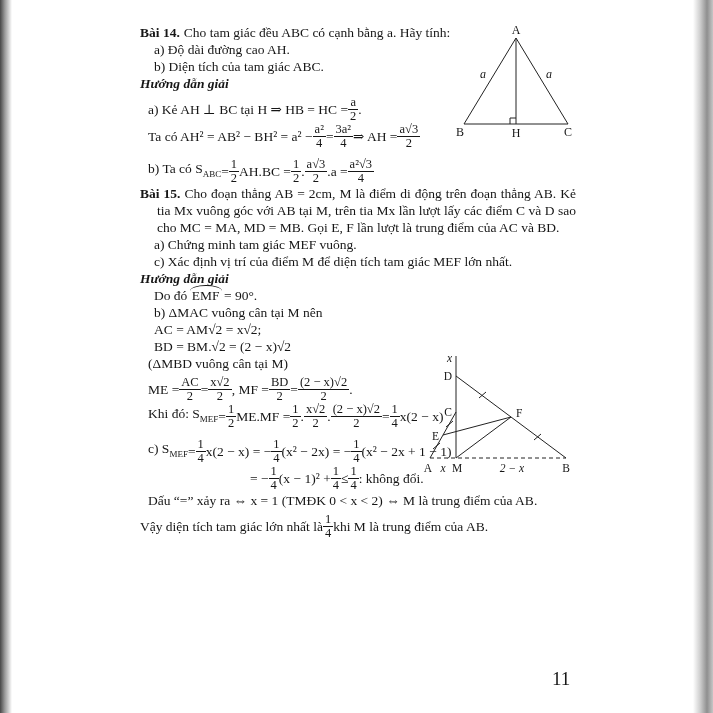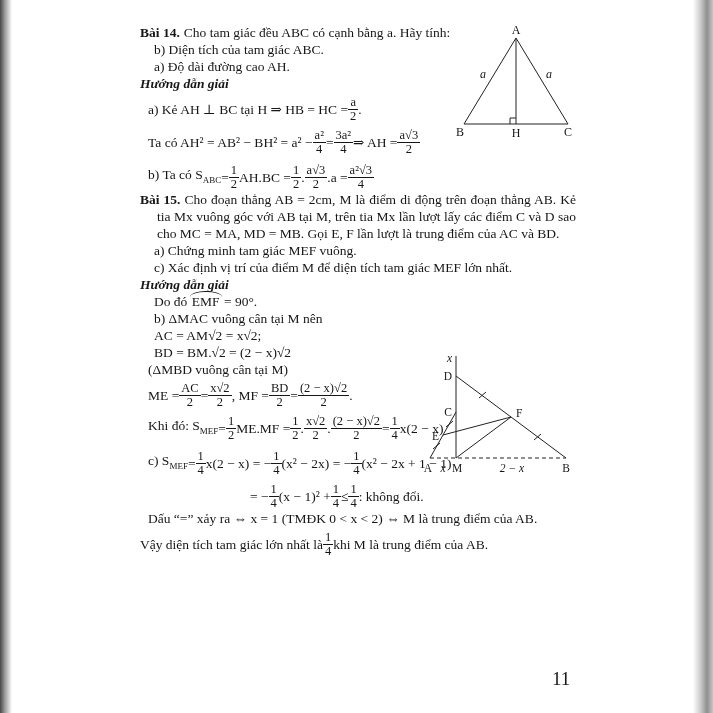--- a/index.html
+++ b/index.html
@@ -18,42 +18,42 @@
   .guide{font-weight:bold;font-style:italic;text-align:left}
   .guide1{width:330px;margin-top:2px}
   .guide2{width:370px;margin-top:4px}
   .hang{text-indent:-17px;padding-left:17px;text-align:justify;margin-top:6px}
   .fl{display:flex;align-items:center;white-space:nowrap}
   .frac{display:inline-flex;flex-direction:column;align-items:center;font-size:12.5px;line-height:13px}
   .frac .num{padding:0 2px;border-bottom:1px solid #161616}
   .frac .den{padding:0 2px}
   sub{font-size:9px}
   .mt1{margin-top:1px}.mt2{margin-top:2px}.mt4{margin-top:4px}
-  .mt6{margin-top:6px}.mt8{margin-top:8px}
+  .mt6{}.mt8{margin-top:8px}
   .indent110{padding-left:110px}
   .hat{position:relative;padding:0 1px}
   .hat::before{content:"";position:absolute;left:-1px;right:-1px;top:-3px;height:5px;
     border-top:1.2px solid #161616;border-radius:50% 50% 0 0/100% 100% 0 0}
   .fig1{position:absolute;left:452px;top:24px}
   .fig2{position:absolute;left:416px;top:346px}
   .pagenum{position:absolute;left:552px;top:668px;font-size:19px}
   svg text{font-family:"Liberation Serif","DejaVu Serif",serif}
 </style>
 </head>
 <body>
 
 <div class="page">
   <div class="edge-left"></div>
   <div class="edge-right"></div>
 
   <div class="content">
 
     <p><b>Bài 14.</b><span>Cho tam giác đều ABC có cạnh bằng a. Hãy tính:</span></p>
+    <p class="ind14">a) Độ dài đường cao AH.</p>
     <p class="ind14">b) Diện tích của tam giác ABC.</p>
-    <p class="ind14">a) Độ dài đường cao AH.</p>
     <p class="guide guide1">Hướng dẫn giải</p>
 
     <div class="fl ind8 mt4">
       <span>a) Kẻ AH ⊥ BC tại H ⇒ HB = HC =</span>
       <span class="frac">
           <span class="num">a</span>
           <span class="den">2</span>
         </span>
       <span>.</span>
     </div>

